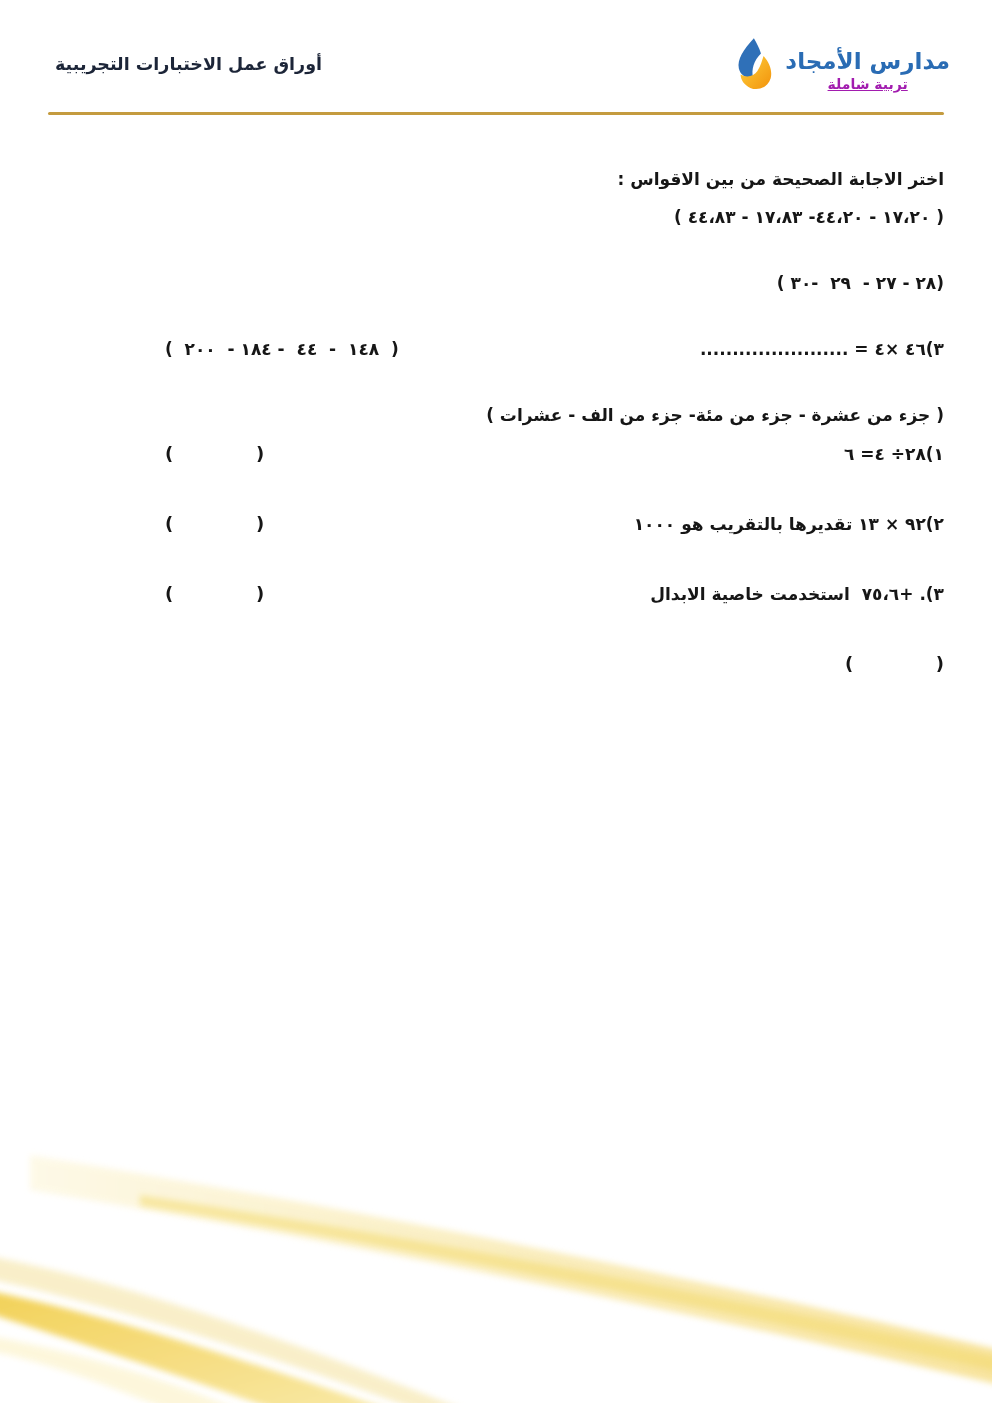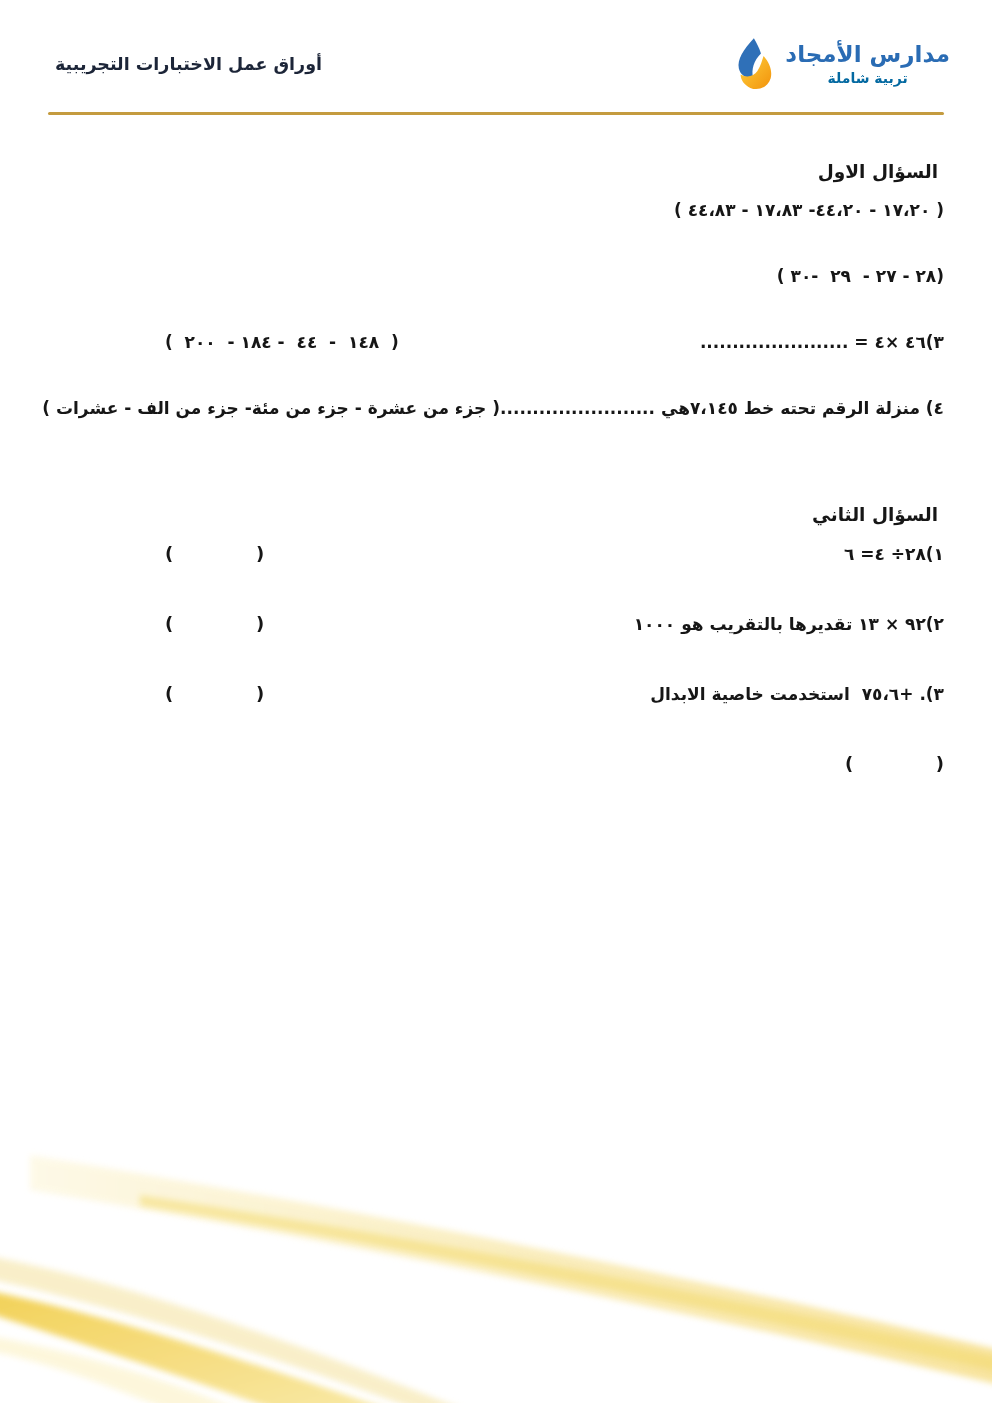--- a/index.html
+++ b/index.html
@@ -22,25 +22,25 @@
     padding:16px 42px 8px 55px;
     height:72px;
   }
   .header-title{
     direction:rtl;
     font-size:17.5px;
     font-weight:bold;
     color:#1c2538;
     letter-spacing:.2px;
   }
-  .logo{display:flex;align-items:center;gap:9px;direction:ltr;}
+  .logo{display:flex;align-items:flex-end;gap:9px;direction:ltr;}
   .logo-icon{width:46px;height:56px;flex:0 0 auto;}
   .logo-text{text-align:center;direction:rtl;}
   .logo-name{font-size:23px;font-weight:bold;color:#2a6cb4;line-height:1.05;}
-  .logo-tagline{font-size:14px;font-weight:bold;color:#0369a1;margin-top:3px;}
+  .logo-tagline{font-size:14px;font-weight:bold;color:#a21caf;margin-top:3px;text-decoration:underline;}
   .rule{height:3px;background:#c49b3f;margin:4px 48px 0 48px;border-radius:2px;}
 
   
   .content{padding:0 48px;position:relative;z-index:2;}
   .sec-heading{
     font-size:18.5px;font-weight:bold;margin:46px 6px 0 0;
   }
   .instruction{
     font-size:17px;font-weight:bold;margin-top:54px;white-space:pre;
   }
@@ -90,38 +90,36 @@
       <div class="logo-text">
         <div class="logo-name">مدارس الأمجاد</div>
         <div class="logo-tagline">تربية شاملة</div>
       </div>
     </div>
   </div>
   <div class="rule"></div>
 
   <div class="content">
 
-    <div class="sec-heading">السؤال الاول</div>
+    <div class="instruction">اختر الاجابة الصحيحة من بين الاقواس :</div>
 
     <div class="qrow first">
       <span class="opts-1">( ١٧،٢٠ - ٤٤،٢٠- ١٧،٨٣ - ٤٤،٨٣ )</span>
     </div>
     <div class="qrow">
       <span class="opts-2">(٢٨ - ٢٧ -  ٢٩  -٣٠ )</span>
     </div>
     <div class="qrow">
       <span>٣)٤٦ ×٤ = .......................</span>
       <span class="opts-3">(  ١٤٨  -  ٤٤  - ١٨٤ -  ٢٠٠  )</span>
     </div>
     <div class="qrow">
-      <span>٤) منزلة الرقم تحته خط ٧،١٤٥هي ........................</span>
       <span class="opts-4">( جزء من عشرة - جزء من مئة- جزء من الف - عشرات )</span>
     </div>
 
-    <div class="sec-heading sec2-heading">السؤال الثاني</div>
 
     <div class="srow first">
       <span>١)٢٨÷ ٤= ٦</span>
       <span class="answer-bracket">(          )</span>
     </div>
     <div class="srow">
       <span>٢)٩٢ × ١٣ تقديرها بالتقريب هو ١٠٠٠</span>
       <span class="answer-bracket">(          )</span>
     </div>
     <div class="srow">

